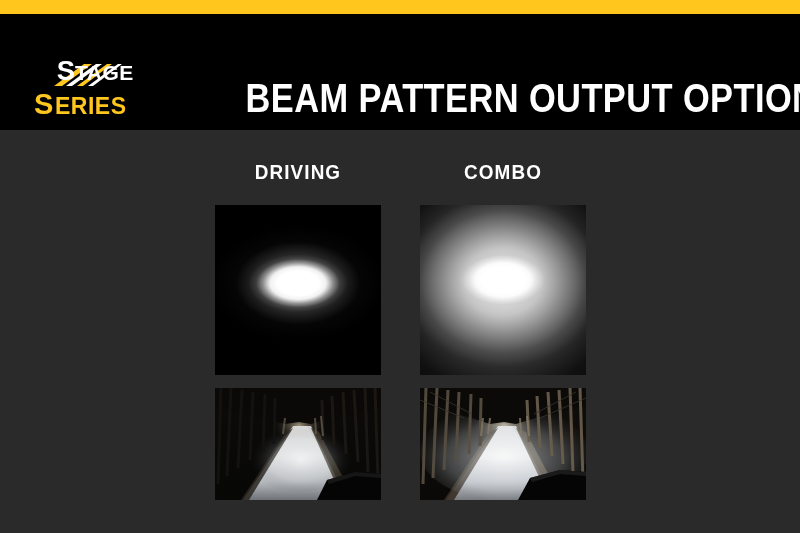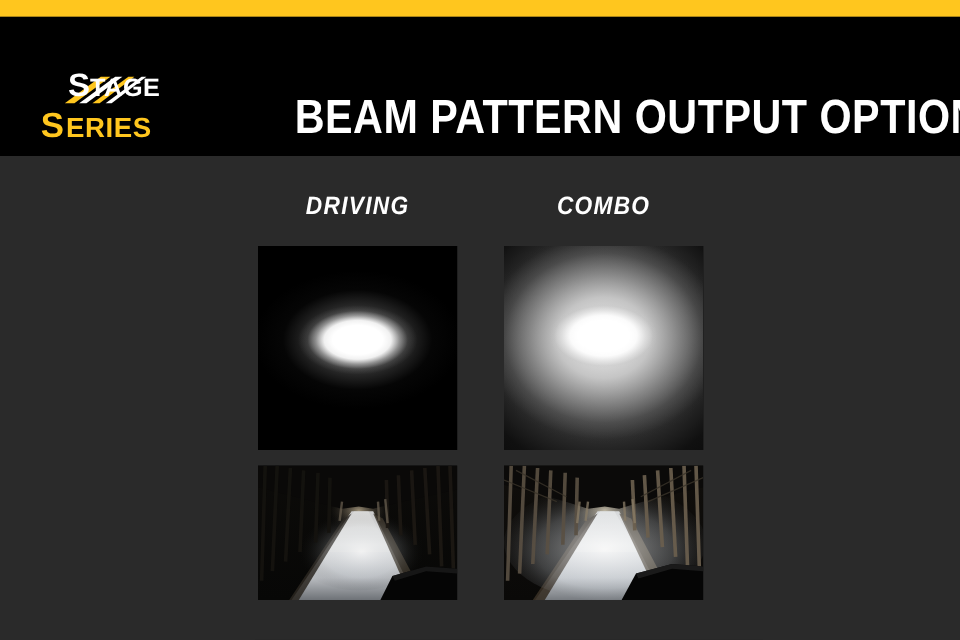--- a/index.html
+++ b/index.html
@@ -26,21 +26,21 @@
     color:#ffffff;
     font-family:"Liberation Sans Narrow","Liberation Sans",sans-serif;
     font-size:40px;font-weight:700;letter-spacing:0.5px;
     line-height:50px;
     text-align:center;
     transform:scaleX(0.86);transform-origin:center center;
     white-space:nowrap;
   }
 
   
-  .cols{position:absolute;left:0;top:130px;width:800px;height:403px;font-style:italic;}
+  .cols{position:absolute;left:0;top:130px;width:800px;height:403px;}
 
   .col{position:absolute;top:0;width:210px;}
   .col-1{left:193px;}
   .col-2{left:398px;}
 
   .col-label{
     position:absolute;top:30px;left:0;width:210px;
     text-align:center;color:#ffffff;
     font-family:"Liberation Sans Narrow","Liberation Sans",sans-serif;
     font-size:21px;font-weight:700;letter-spacing:1.2px;

